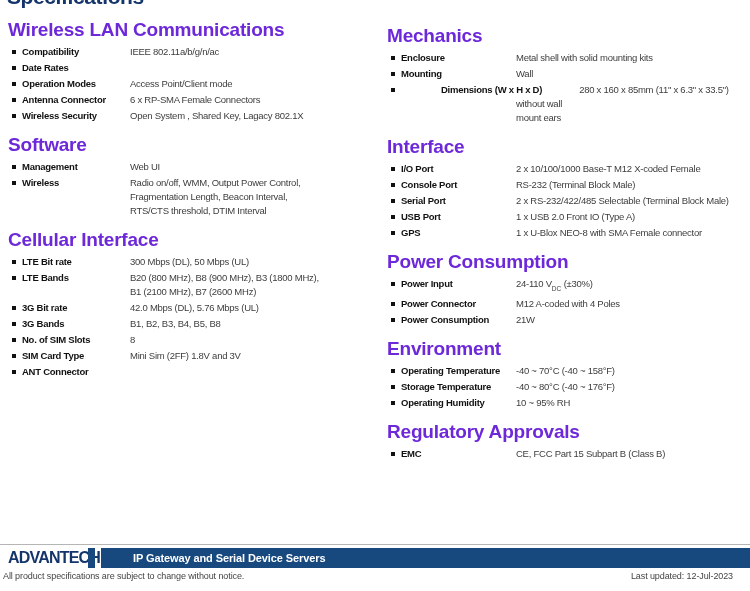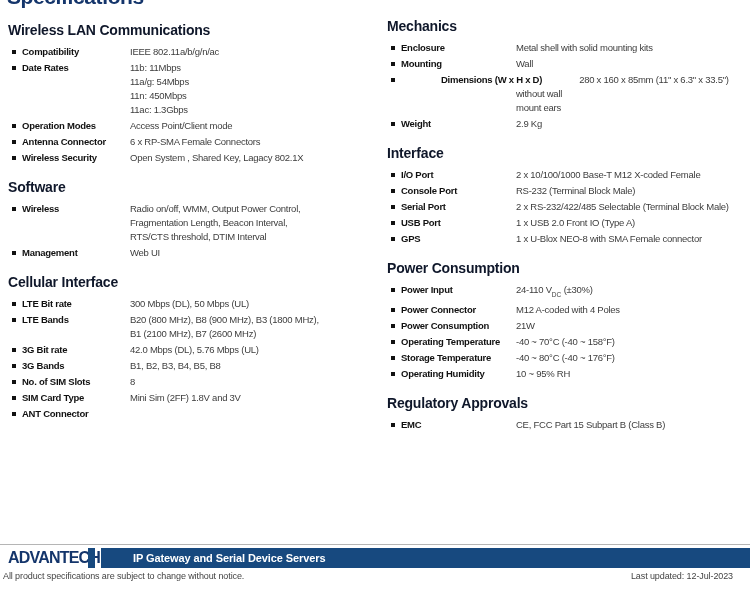--- a/index.html
+++ b/index.html
@@ -11,24 +11,24 @@
 
   
   .title-clip { position:absolute; left:7px; top:0; width:280px; height:9px; overflow:hidden; }
   .title-clip h1 {
     font-size:21px; line-height:24px; font-weight:800; letter-spacing:-0.4px;
     color:#14356b; margin-top:-15px; white-space:nowrap;
   }
 
   .col { position:absolute; }
   .col-left  { left:8px;  top:23px; width:372px; }
-  .col-right { left:387px; top:19px; width:363px; }
+  .col-right { left:387px; top:29px; width:363px; }
 
   h2 {
-    font-size:14px; line-height:14px; font-weight:bold; color:#0f172a;
+    font-size:19px; line-height:14px; font-weight:bold; color:#6d28d9;
     letter-spacing:-0.2px; margin:15px 0 8px 0; white-space:nowrap;
   }
   section:first-child h2 { margin-top:0; }
 
   .row {
     display:flex; align-items:flex-start; margin-bottom:2px;
     font-size:9.5px; line-height:14px; letter-spacing:-0.25px;
   }
   .bullet { flex:none; width:4px; height:4px; background:#111; margin:5px 6px 0 4px; }
   .lbl { flex:none; width:108px; font-weight:bold; color:#111; }
@@ -77,56 +77,52 @@
   <section>
     <h2>Wireless LAN Communications</h2>
     <div class="row">
       <span class="bullet"></span>
       <span class="lbl">Compatibility</span>
       <span class="val">IEEE 802.11a/b/g/n/ac</span>
     </div>
     <div class="row">
       <span class="bullet"></span>
       <span class="lbl">Date Rates</span>
-      <span class="val">11b: 11Mbps
-11a/g: 54Mbps
-11n: 450Mbps
-11ac: 1.3Gbps</span>
     </div>
     <div class="row">
       <span class="bullet"></span>
       <span class="lbl">Operation Modes</span>
       <span class="val">Access Point/Client mode</span>
     </div>
     <div class="row">
       <span class="bullet"></span>
       <span class="lbl">Antenna Connector</span>
       <span class="val">6 x RP-SMA Female Connectors</span>
     </div>
     <div class="row">
       <span class="bullet"></span>
       <span class="lbl">Wireless Security</span>
       <span class="val">Open System , Shared Key, Lagacy 802.1X</span>
     </div>
   </section>
 
   <section>
     <h2>Software</h2>
+    <div class="row">
+      <span class="bullet"></span>
+      <span class="lbl">Management</span>
+      <span class="val">Web UI</span>
+    </div>
     <div class="row">
       <span class="bullet"></span>
       <span class="lbl">Wireless</span>
       <span class="val">Radio on/off, WMM, Output Power Control,
 Fragmentation Length, Beacon Interval,
 RTS/CTS threshold, DTIM Interval</span>
     </div>
-    <div class="row">
-      <span class="bullet"></span>
-      <span class="lbl">Management</span>
-      <span class="val">Web UI</span>
-    </div>
   </section>
 
   <section>
     <h2>Cellular Interface</h2>
     <div class="row">
       <span class="bullet"></span>
       <span class="lbl">LTE Bit rate</span>
       <span class="val">300 Mbps (DL), 50 Mbps (UL)</span>
     </div>
     <div class="row">
@@ -173,25 +169,20 @@
     </div>
     <div class="row">
       <span class="bullet"></span>
       <span class="lbl">Mounting</span>
       <span class="val">Wall</span>
     </div>
     <div class="row-inline">
       <span class="bullet"></span><span class="lbl-inline">Dimensions (W x H x D)</span><span class="val-inline">280 x 160 x 85mm (11" x 6.3" x 33.5") without wall
 mount ears</span>
     </div>
-    <div class="row">
-      <span class="bullet"></span>
-      <span class="lbl">Weight</span>
-      <span class="val">2.9 Kg</span>
-    </div>
   </section>
 
   <section>
     <h2>Interface</h2>
     <div class="row">
       <span class="bullet"></span>
       <span class="lbl">I/O Port</span>
       <span class="val">2 x 10/100/1000 Base-T M12 X-coded Female</span>
     </div>
     <div class="row">
@@ -229,20 +220,21 @@
       <span class="val">M12 A-coded with 4 Poles</span>
     </div>
     <div class="row">
       <span class="bullet"></span>
       <span class="lbl">Power Consumption</span>
       <span class="val">21W</span>
     </div>
   </section>
 
   <section>
+    <h2>Environment</h2>
     <div class="row">
       <span class="bullet"></span>
       <span class="lbl">Operating Temperature</span>
       <span class="val">-40 ~ 70°C (-40 ~ 158°F)</span>
     </div>
     <div class="row">
       <span class="bullet"></span>
       <span class="lbl">Storage Temperature</span>
       <span class="val">-40 ~ 80°C (-40 ~ 176°F)</span>
     </div>

